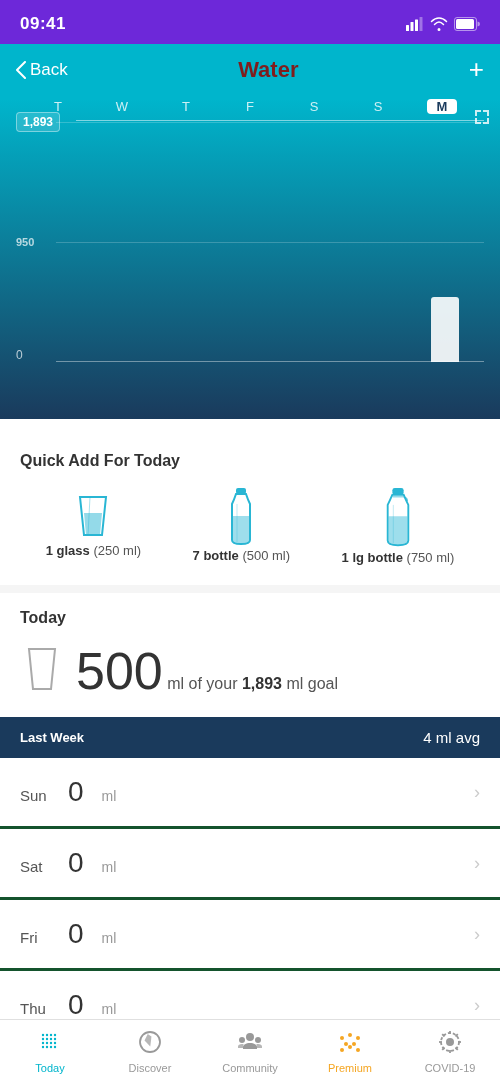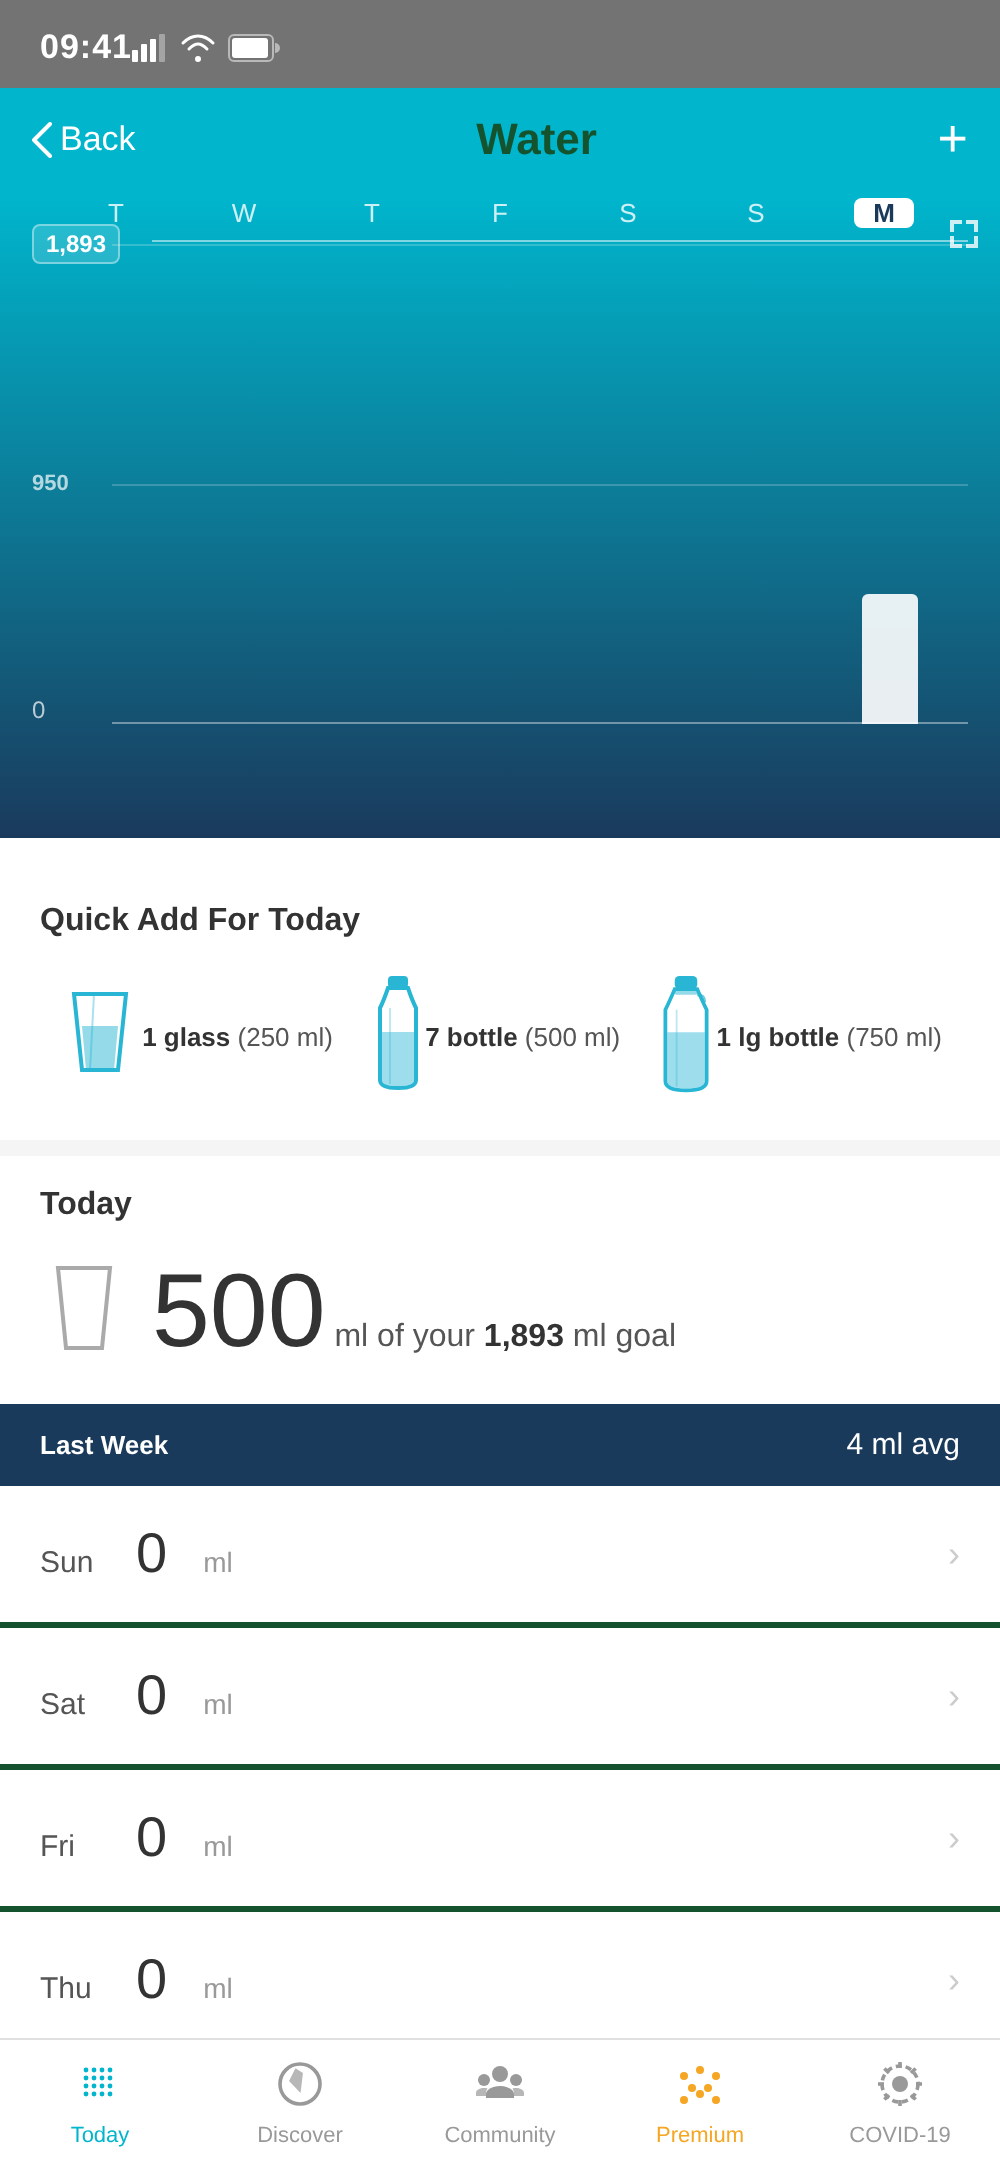--- a/index.html
+++ b/index.html
@@ -7,23 +7,23 @@
     body {
       width: 500px;
       min-height: 1080px;
       font-family: -apple-system, BlinkMacSystemFont, 'Helvetica Neue', sans-serif;
       background: #fff;
       overflow-x: hidden;
     }
 
     
     .status-bar {
-      background: #737373;
-      display: flex;
-      justify-content: flex-start;
+      background: #6d28d9;
+      display: flex;
+      justify-content: space-between;
       align-items: center;
       padding: 10px 20px 6px;
       height: 44px;
     }
     .status-time {
       color: white;
       font-weight: 700;
       font-size: 17px;
       letter-spacing: 0.5px;
     }
@@ -43,21 +43,21 @@
     }
     .header-back {
       display: flex;
       align-items: center;
       color: white;
       font-size: 17px;
       gap: 4px;
       cursor: pointer;
     }
     .header-title {
-      color: #14532d;
+      color: #7f1d1d;
       font-size: 22px;
       font-weight: 600;
     }
     .header-add {
       color: white;
       font-size: 26px;
       font-weight: 300;
       cursor: pointer;
     }
 
@@ -200,21 +200,21 @@
       color: #333;
       margin-bottom: 16px;
     }
     .quick-add-buttons {
       display: flex;
       justify-content: space-around;
       align-items: center;
     }
     .quick-add-item {
       display: flex;
-      flex-direction: row;
+      flex-direction: column;
       align-items: center;
       gap: 0;
       cursor: pointer;
     }
     .quick-add-label {
       font-size: 13px;
       color: #555;
       text-align: center;
     }
     .quick-add-label strong {

